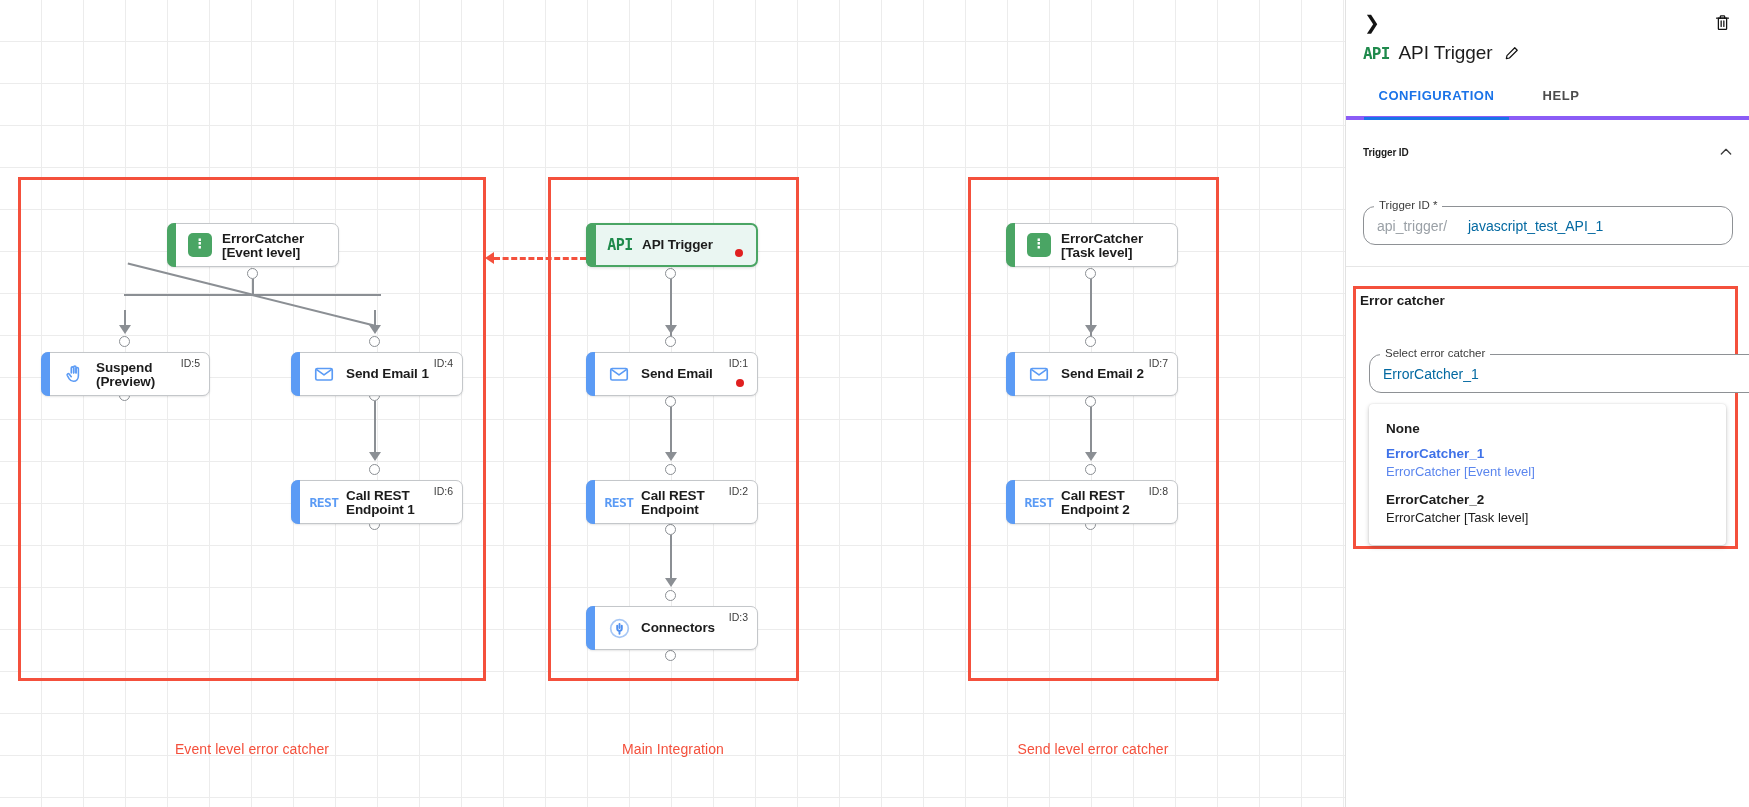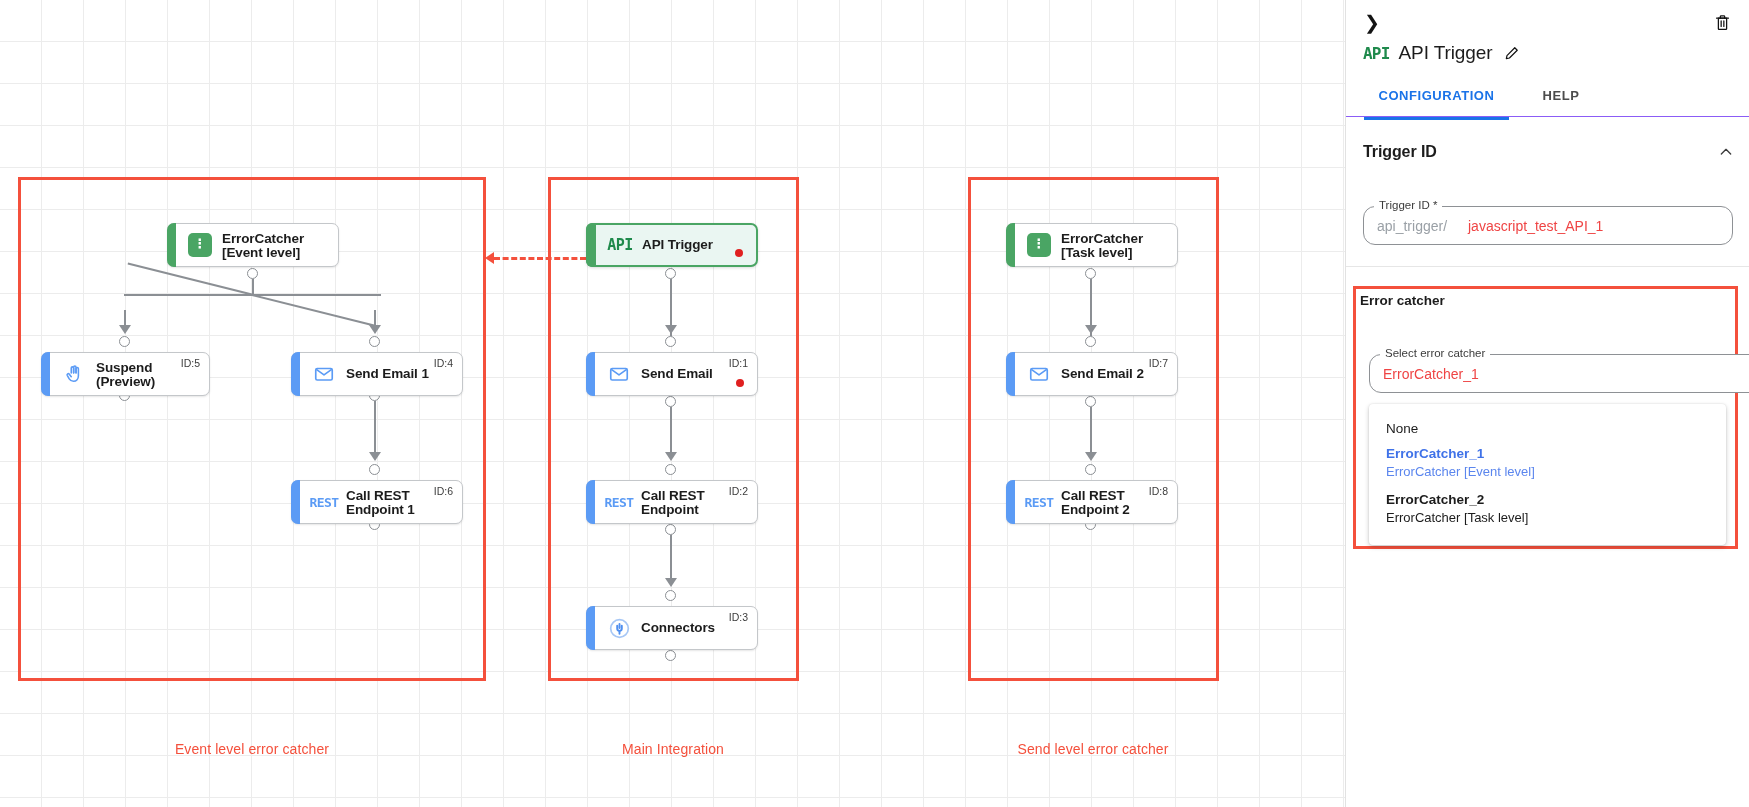--- a/index.html
+++ b/index.html
@@ -115,49 +115,49 @@
   .panel-title-row{
     position:absolute;left:17px;top:42px;display:flex;align-items:center;gap:9px;
   }
   .panel-title-row .api-badge{
     font-family:"DejaVu Sans Mono","Liberation Mono",monospace;
     color:#1f8a4c;font-size:16px;font-weight:700;letter-spacing:-.8px;
   }
   .panel-title{font-size:19px;color:#1c1c1c;font-weight:400;letter-spacing:-.1px;}
   .edit-btn{width:20px;height:20px;display:flex;align-items:center;justify-content:center;cursor:pointer;}
   
-  #tabs{position:relative;height:30px;border-bottom:1px solid #8b5cf6;}
+  #tabs{position:relative;height:30px;border-bottom:4px solid #8b5cf6;}
   .tab{
     position:absolute;top:0;height:29px;display:flex;align-items:flex-start;
     justify-content:center;font-size:13px;font-weight:600;letter-spacing:.55px;
     cursor:pointer;padding-top:2px;
   }
   .tab.active{color:#1a73e8;border-bottom:3px solid #1a73e8;}
   .tab.inactive{color:#4c4c4c;}
   
   .section-head{
     position:absolute;left:0;width:404px;height:52px;
     display:flex;align-items:center;box-sizing:border-box;
   }
   .section-head .lbl{
-    position:absolute;left:17px;font-size:16px;font-weight:700;color:#1c1c1c;letter-spacing:-.1px;
+    position:absolute;left:17px;font-size:10px;font-weight:700;color:#1c1c1c;letter-spacing:-.1px;
   }
   .chev{position:absolute;right:16px;width:16px;height:16px;cursor:pointer;}
   .hr{position:absolute;left:0;width:404px;height:1px;background:#e6e6e6;}
   
   .of{
     position:absolute;box-sizing:border-box;border:1px solid #8e9195;border-radius:12px;
     background:#fff;
   }
   .of-legend{
     position:absolute;top:-8px;left:10px;background:#fff;padding:0 5px;
     font-size:11.5px;color:#3c3c3c;white-space:nowrap;
   }
   .of-prefix{position:absolute;left:13px;top:50%;transform:translateY(-50%);font-size:14px;color:#9aa0a6;}
-  .of-value{position:absolute;top:50%;transform:translateY(-50%);font-size:14px;color:#ef4444;}
+  .of-value{position:absolute;top:50%;transform:translateY(-50%);font-size:14px;color:#0369a1;}
   .of-caret{
     position:absolute;right:11px;top:50%;transform:translateY(-50%);
     width:0;height:0;border-left:5.5px solid transparent;border-right:5.5px solid transparent;
     border-top:6.5px solid #5f6368;cursor:pointer;
   }
   
   #err-box{
     position:absolute;left:1353px;top:286px;width:385px;height:263px;
     border:3px solid #f4503c;box-sizing:border-box;background:transparent;
   }
@@ -414,21 +414,21 @@
 
 <div class="of" style="left:1369px;top:354px;width:403px;height:39px;">
   <div class="of-legend">Select error catcher</div>
   <div class="of-value" style="left:13px;">ErrorCatcher_1</div>
   <div class="of-caret"></div>
 </div>
 
 <div id="dd">
 
   <div class="dd-item" style="top:10px;height:30px;">
-    <div class="dd-pri" style="top:7px;color:#1c1c1c;font-weight:400;">None</div>
+    <div class="dd-pri" style="top:7px;color:#1c1c1c;font-weight:700;">None</div>
   </div>
 
   <div class="dd-item" style="top:42px;height:40px;">
     <div class="dd-pri" style="top:0;color:#3f72e8;font-weight:700;">ErrorCatcher_1</div>
     <div class="dd-sec" style="top:18px;color:#5b86ee;font-weight:400;">ErrorCatcher [Event level]</div>
   </div>
 
   <div class="dd-item" style="top:88px;height:40px;">
     <div class="dd-pri" style="top:0;color:#1c1c1c;font-weight:700;">ErrorCatcher_2</div>
     <div class="dd-sec" style="top:18px;color:#1c1c1c;font-weight:400;">ErrorCatcher [Task level]</div>

